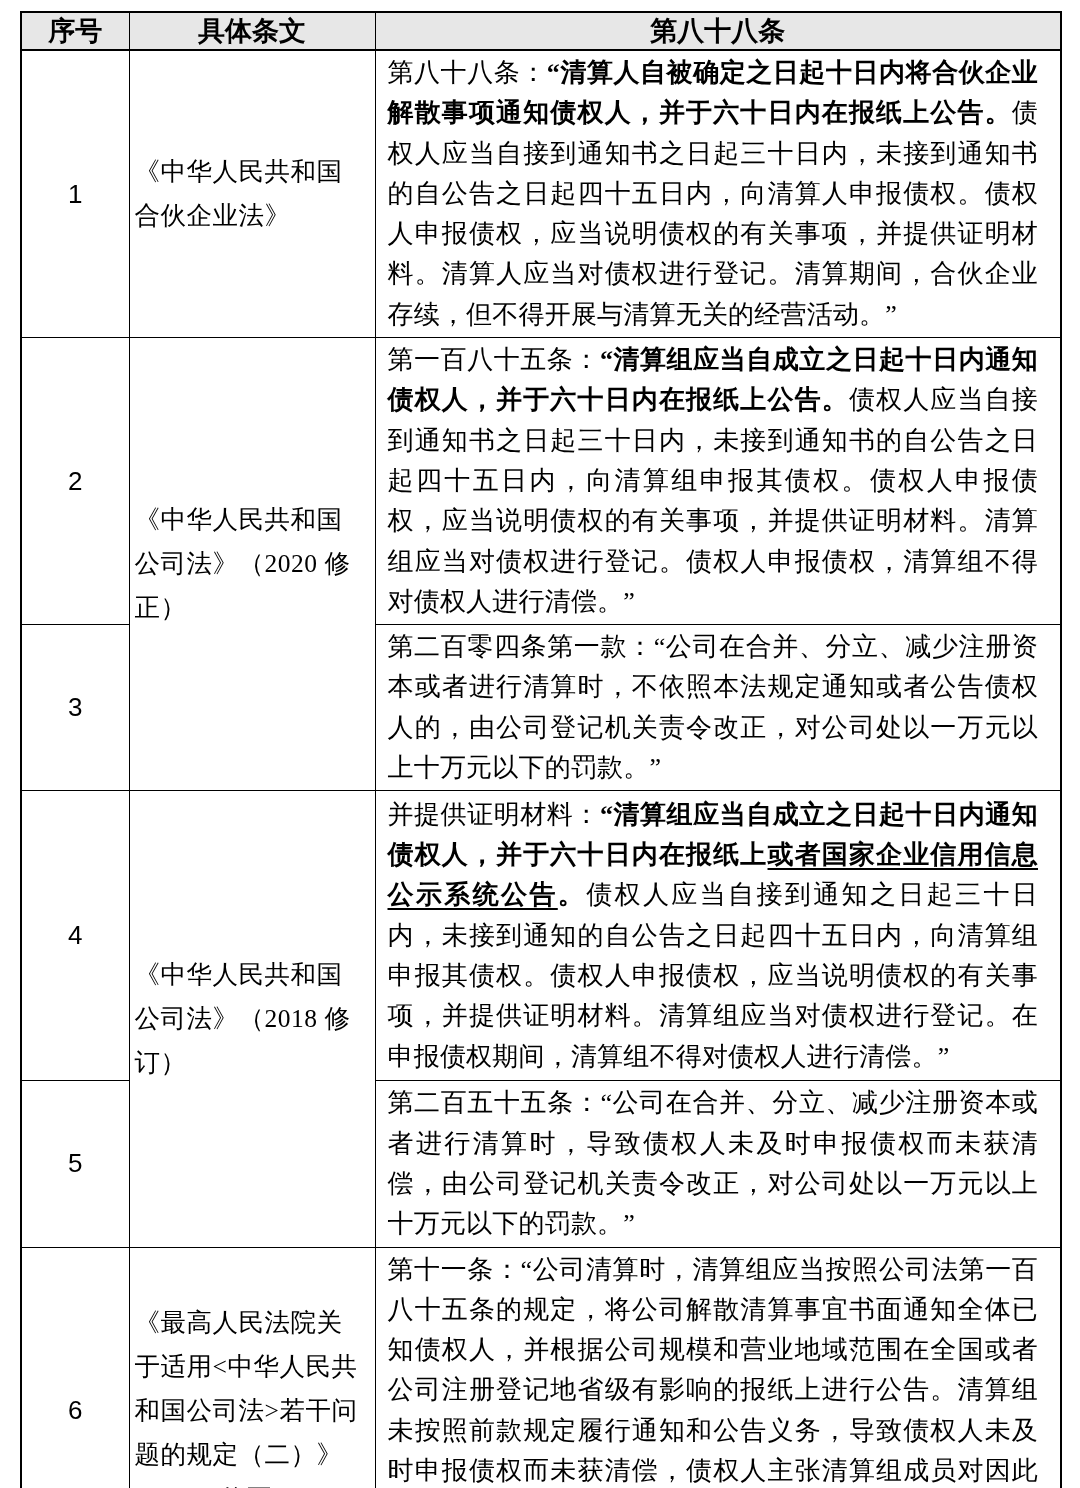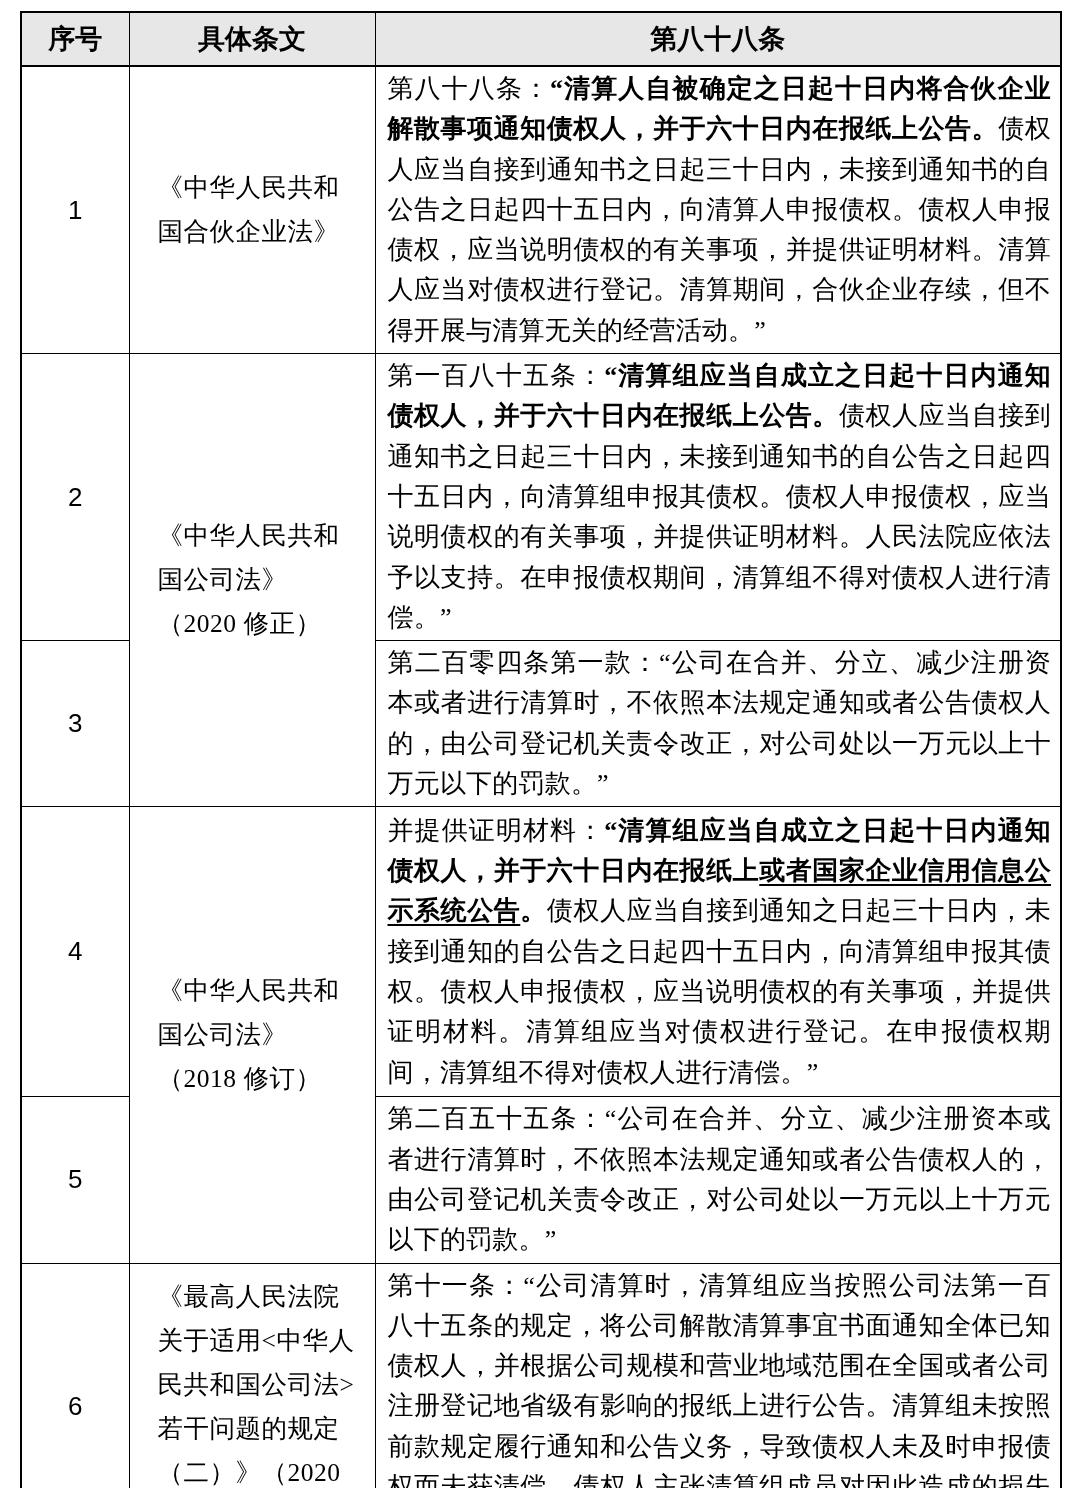--- a/index.html
+++ b/index.html
@@ -25,44 +25,44 @@
     border: 1.5px solid #000000;
     box-sizing: border-box;
   }
   .reg-table thead th {
     background: #e7e7e7;
     height: 28px;
     font-size: 27px;
     font-weight: bold;
     vertical-align: middle;
     border-bottom: 2.5px solid #000000;
-    padding: 8px;
+    padding: 0;
   }
   td.no-cell {
     text-align: center;
     vertical-align: middle;
     font-family: "Liberation Sans", "DejaVu Sans", sans-serif;
     font-size: 26px;
     padding: 0;
   }
   td.name-cell {
     font-size: 25.5px;
     line-height: 44px;
     text-align: left;
     vertical-align: middle;
-    padding: 4px 10px 4px 28px;
+    padding: 4px 10px 4px 5px;
     letter-spacing: 0.5px;
   }
   td.prov-cell {
     font-size: 26px;
     line-height: 40.3px;
     text-align: justify;
     text-justify: inter-ideograph;
     vertical-align: middle;
-    padding: 2px 9px 2px 12px;
+    padding: 2px 22px 2px 12px;
     letter-spacing: 0.2px;
   }
   .seg-bold { font-weight: bold; }
   .seg-underline {
     text-decoration: underline;
     text-decoration-thickness: 2px;
     text-underline-offset: 5px;
   }
   
   tr.row-0 { height: 282px; }
@@ -91,34 +91,34 @@
     </thead>
     <tbody id="table-body">
         <tr class="row-0">
           <td class="no-cell">1</td>
           <td class="name-cell">《中华人民共和国合伙企业法》</td>
           <td class="prov-cell"><span class="">第八十八条：</span><span class="seg-bold ">“清算人自被确定之日起十日内将合伙企业解散事项通知债权人，并于六十日内在报纸上公告。</span><span class="">债权人应当自接到通知书之日起三十日内，未接到通知书的自公告之日起四十五日内，向清算人申报债权。债权人申报债权，应当说明债权的有关事项，并提供证明材料。清算人应当对债权进行登记。清算期间，合伙企业存续，但不得开展与清算无关的经营活动。”</span></td>
         </tr>
         <tr class="row-1">
           <td class="no-cell">2</td>
           <td class="name-cell" rowspan="2">《中华人民共和国公司法》（2020 修正）</td>
-          <td class="prov-cell"><span class="">第一百八十五条：</span><span class="seg-bold ">“清算组应当自成立之日起十日内通知债权人，并于六十日内在报纸上公告。</span><span class="">债权人应当自接到通知书之日起三十日内，未接到通知书的自公告之日起四十五日内，向清算组申报其债权。债权人申报债权，应当说明债权的有关事项，并提供证明材料。人民法院应依法予以支持。在申报债权期间，清算组不得对债权人进行清偿。”</span></td>
+          <td class="prov-cell"><span class="">第一百八十五条：</span><span class="seg-bold ">“清算组应当自成立之日起十日内通知债权人，并于六十日内在报纸上公告。</span><span class="">债权人应当自接到通知书之日起三十日内，未接到通知书的自公告之日起四十五日内，向清算组申报其债权。债权人申报债权，应当说明债权的有关事项，并提供证明材料。清算组应当对债权进行登记。债权人申报债权，清算组不得对债权人进行清偿。”</span></td>
         </tr>
         <tr class="row-2">
           <td class="no-cell">3</td>
           <td class="prov-cell"><span class="">第二百零四条第一款：“公司在合并、分立、减少注册资本或者进行清算时，不依照本法规定通知或者公告债权人的，由公司登记机关责令改正，对公司处以一万元以上十万元以下的罚款。”</span></td>
         </tr>
         <tr class="row-3">
           <td class="no-cell">4</td>
           <td class="name-cell" rowspan="2">《中华人民共和国公司法》（2018 修订）</td>
           <td class="prov-cell"><span class="">并提供证明材料：</span><span class="seg-bold ">“清算组应当自成立之日起十日内通知债权人，并于六十日内在报纸上</span><span class="seg-bold seg-underline">或者国家企业信用信息公示系统公告</span><span class="seg-bold ">。</span><span class="">债权人应当自接到通知之日起三十日内，未接到通知的自公告之日起四十五日内，向清算组申报其债权。债权人申报债权，应当说明债权的有关事项，并提供证明材料。清算组应当对债权进行登记。在申报债权期间，清算组不得对债权人进行清偿。”</span></td>
         </tr>
         <tr class="row-4">
           <td class="no-cell">5</td>
-          <td class="prov-cell"><span class="">第二百五十五条：“公司在合并、分立、减少注册资本或者进行清算时，不依照本法规定通知或者公告债权人的，由公司登记机关责令改正，对公司处以一万元以上十万元以下的罚款。”</span></td>
+          <td class="prov-cell"><span class="">第二百五十五条：“公司在合并、分立、减少注册资本或者进行清算时，导致债权人未及时申报债权而未获清偿，由公司登记机关责令改正，对公司处以一万元以上十万元以下的罚款。”</span></td>
         </tr>
         <tr class="row-5">
           <td class="no-cell">6</td>
           <td class="name-cell">《最高人民法院关于适用&lt;中华人民共和国公司法&gt;若干问题的规定（二）》（2020 修正）</td>
           <td class="prov-cell"><span class="">第十一条：“公司清算时，清算组应当按照公司法第一百八十五条的规定，将公司解散清算事宜书面通知全体已知债权人，并根据公司规模和营业地域范围在全国或者公司注册登记地省级有影响的报纸上进行公告。清算组未按照前款规定履行通知和公告义务，导致债权人未及时申报债权而未获清偿，债权人主张清算组成员对因此造成的损失承担赔偿责任的，人民法院应依法予以支持。”</span></td>
         </tr>
       </tbody>
   </table>
 </div>
 

